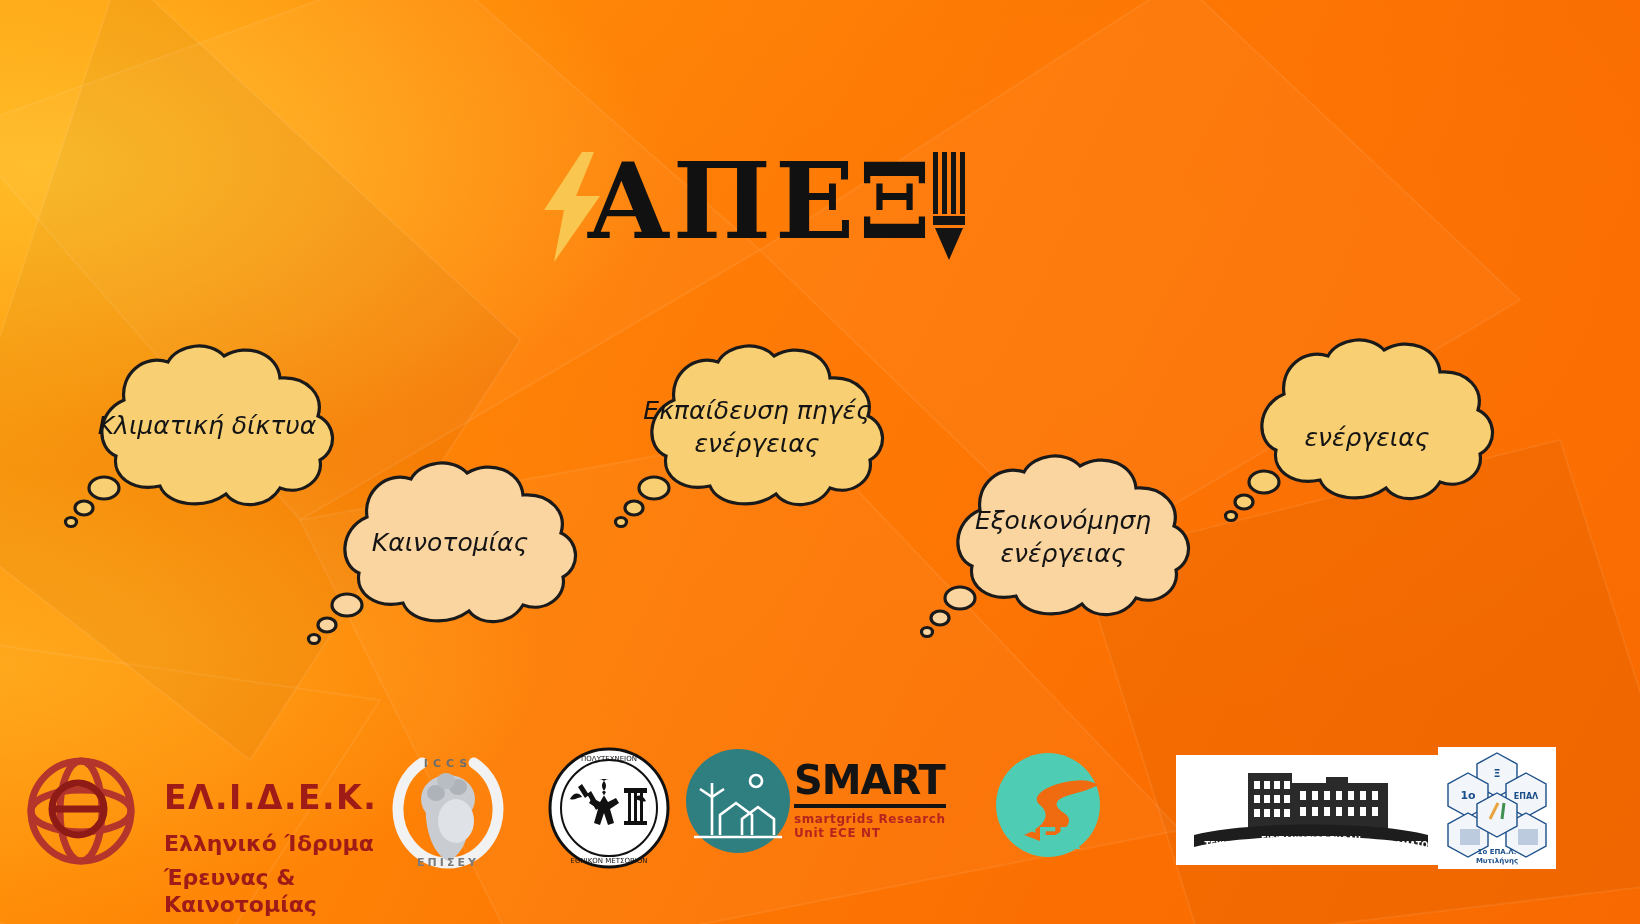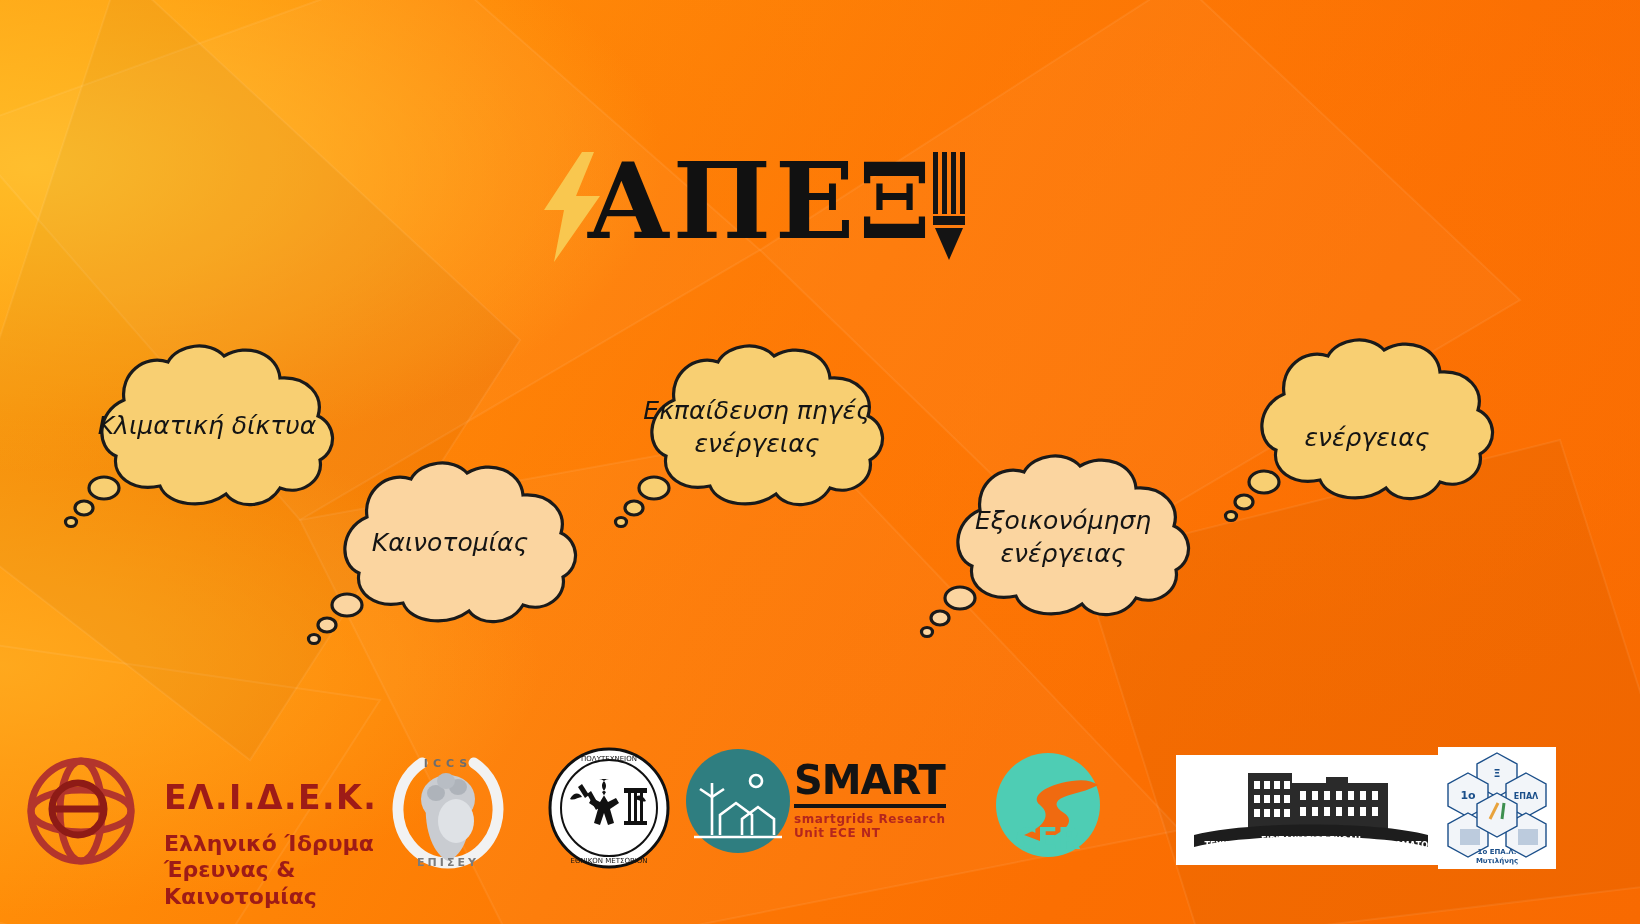--- a/index.html
+++ b/index.html
@@ -213,21 +213,21 @@
           <ellipse cx="65" cy="58" rx="21" ry="50"></ellipse>
         </g>
         <g fill="none" stroke="#8e1b16" stroke-width="7">
           <circle cx="62" cy="56" r="26"></circle>
           <line x1="36" y1="56" x2="88" y2="56"></line>
         </g>
       </svg>
       <div class="elidek-text">
         <div class="elidek-main">ΕΛ.Ι.Δ.Ε.Κ.</div>
         <div class="elidek-sub">Ελληνικό Ίδρυμα</div>
-        <div class="elidek-sub" style="margin-top:0">Έρευνας &amp; Καινοτομίας</div>
+        <div class="elidek-sub" style="margin-top:8px">Έρευνας &amp; Καινοτομίας</div>
       </div>
     </div>
 
     <div class="lg" style="left:386px;top:8px;width:124px;height:132px;">
       <svg width="124" height="132" viewBox="0 0 124 132">
         <path d="M36,20 A50,54 0 1 0 88,20" fill="none" stroke="#f2f2f2" stroke-width="11" stroke-linecap="round"></path>
         <g fill="#c9ccd1">
           <ellipse cx="62" cy="56" rx="27" ry="24"></ellipse>
           <path d="M40,60 C38,88 48,112 62,118 C78,112 86,88 84,60 Z"></path>
           <ellipse cx="70" cy="78" rx="18" ry="22" fill="#dfe2e6"></ellipse>

